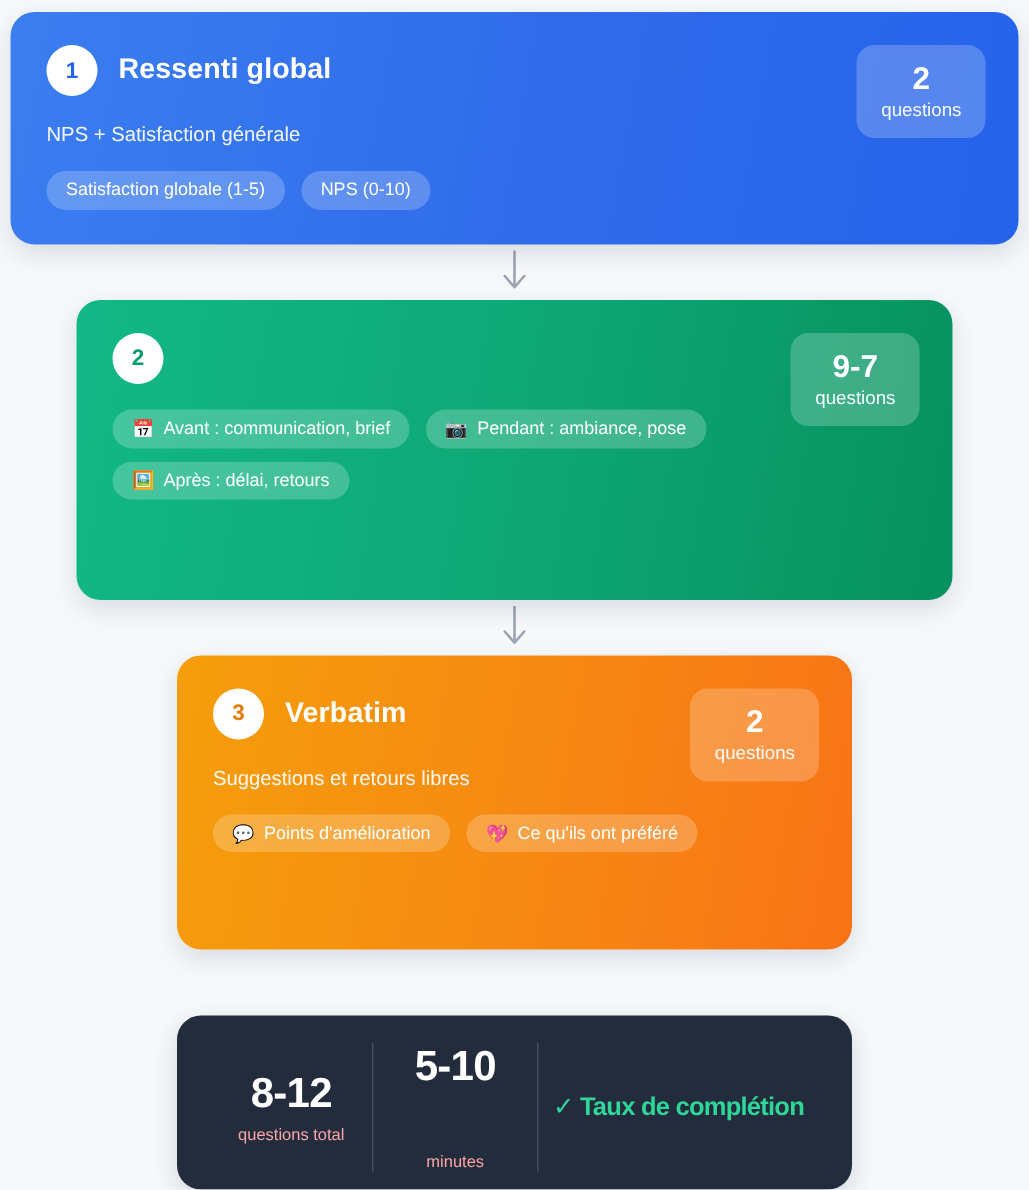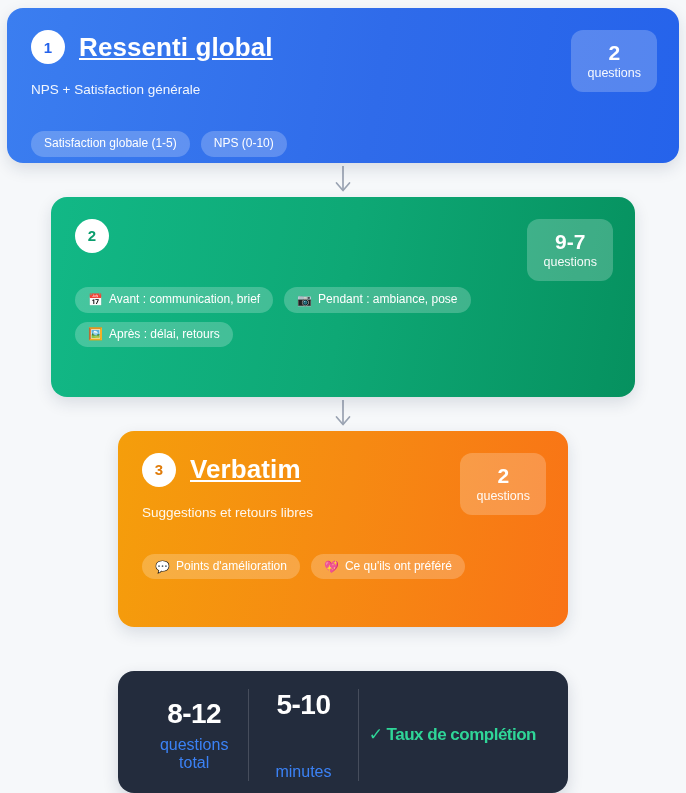--- a/index.html
+++ b/index.html
@@ -64,35 +64,34 @@
     justify-content: center;
     font-size: 15px;
     font-weight: bold;
     line-height: 1;
   }
   .step-1 .step-num { color: #2563eb; }
   .step-2 .step-num { color: #0a9e6e; }
   .step-3 .step-num { color: #e07c0a; }
 
   .step-title {
-    font-size: 26px;
+    font-size: 19px;
     font-weight: bold;
     letter-spacing: 0.1px;
     color: #ffffff;
-    text-decoration: underline;
   }
 
   .step-sub {
     margin-top: 18px;
     font-size: 13.5px;
     color: rgba(255,255,255,0.93);
   }
 
   .tag-row {
-    margin-top: 34px;
+    margin-top: 17px;
     display: flex;
     flex-wrap: wrap;
     gap: 9px 11px;
     max-width: 86%;
     align-items: center;
   }
 
   .tag {
     display: inline-flex;
     align-items: center;
@@ -165,22 +164,22 @@
   }
   .sum-cell + .sum-cell { border-left: 1px solid rgba(255,255,255,0.16); gap: 37px; }
   .sum-big {
     font-size: 28px;
     font-weight: bold;
     color: #ffffff;
     line-height: 1.15;
     letter-spacing: -0.5px;
   }
   .sum-small {
-    font-size: 16px;
-    color: #3b82f6;
+    font-size: 11px;
+    color: #fca5a5;
     margin-top: 5px;
   }
   .sum-cell.accent .sum-big {
     font-size: 17px;
     color: #2fd698;
     white-space: nowrap;
   }
   .sum-cell.accent { flex: 1.55 1 0; justify-content: center; }
 </style>
 </head>

